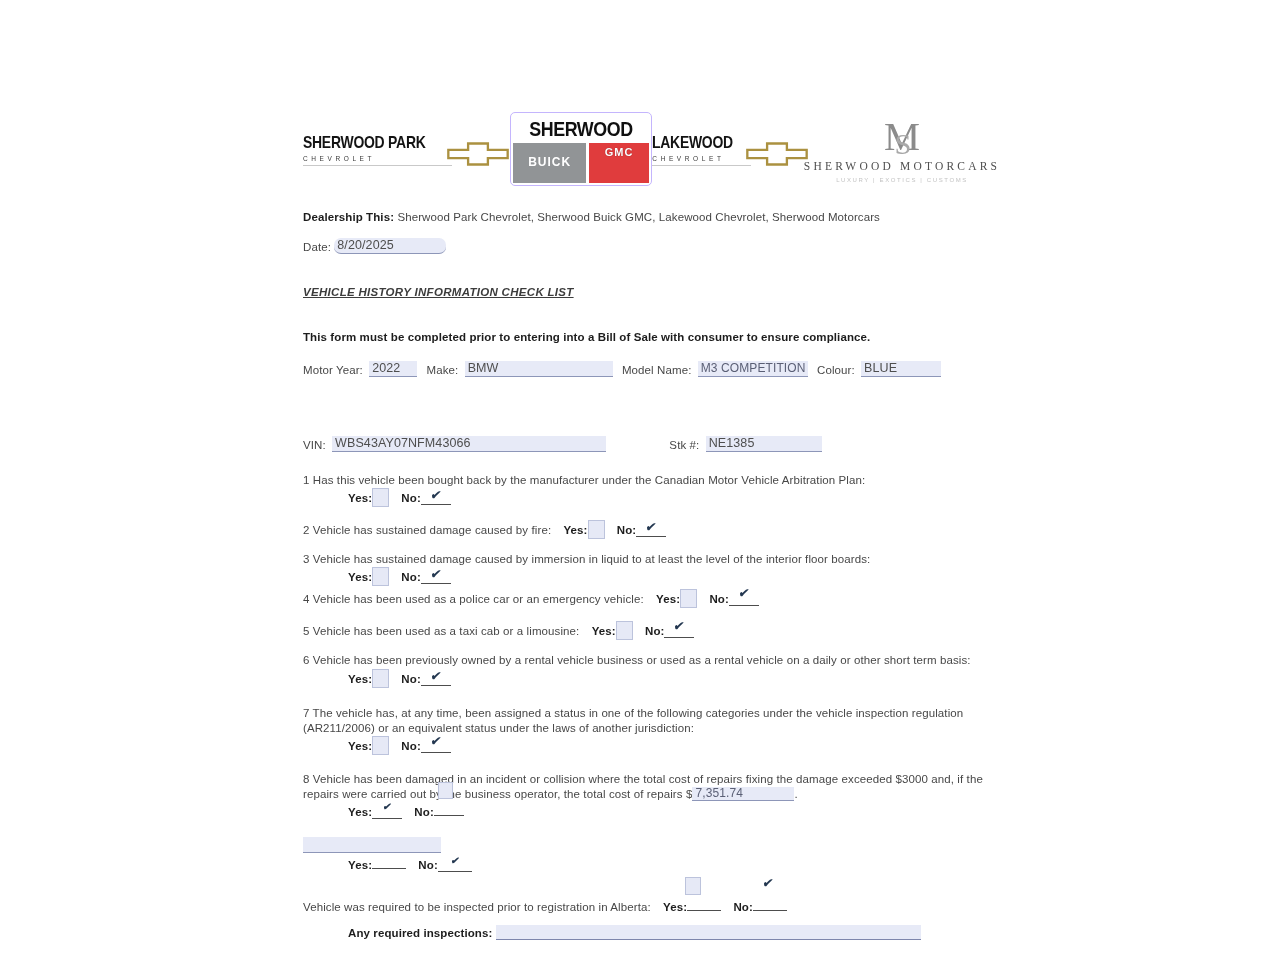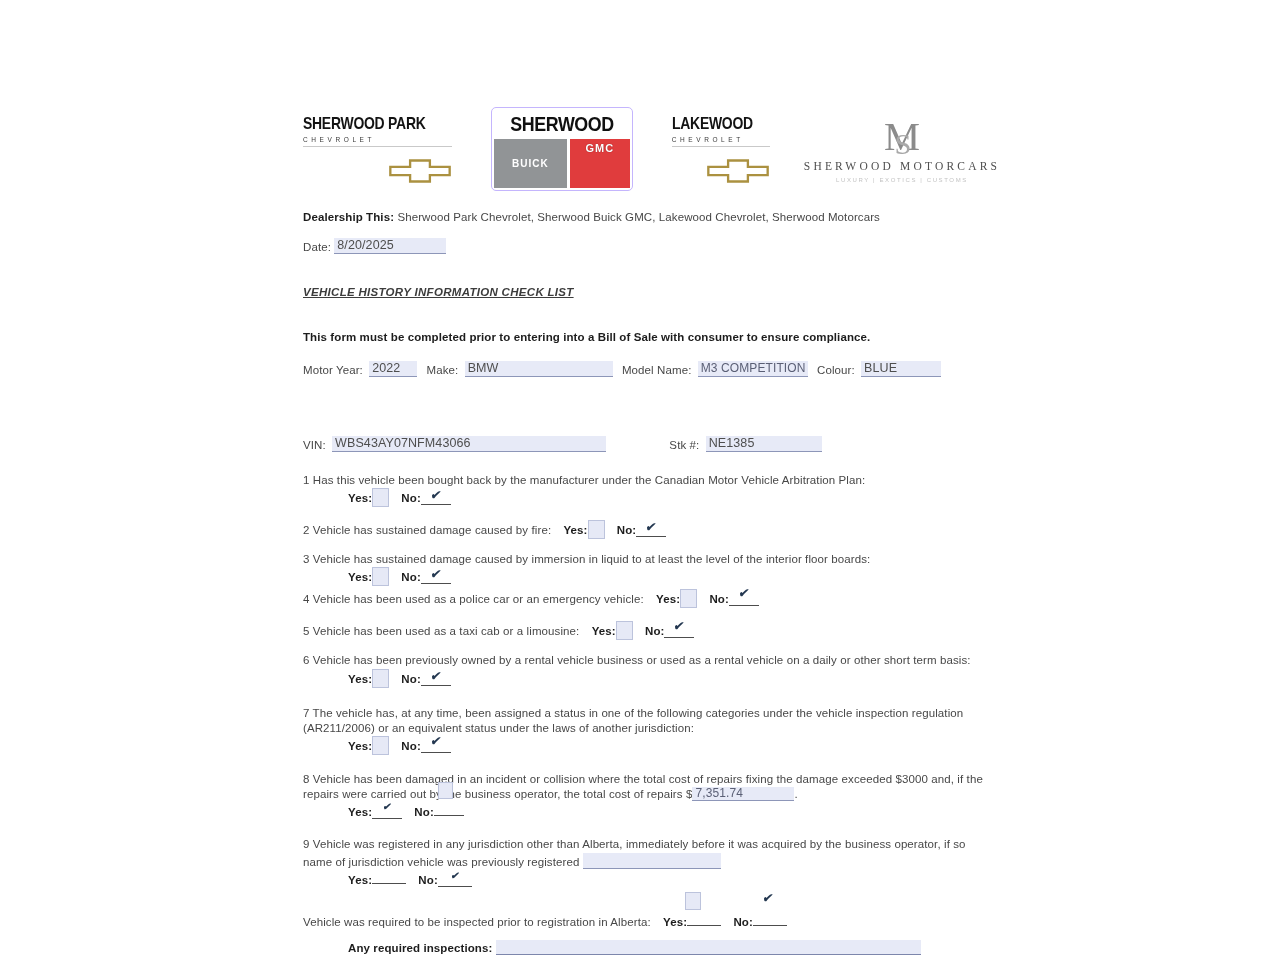--- a/index.html
+++ b/index.html
@@ -6,29 +6,29 @@
   body{
     width:1280px;height:960px;background:#ffffff;overflow:hidden;position:relative;
     font-family:"Liberation Sans", sans-serif;
   }
   .doc{
     position:absolute;left:303px;top:112px;width:692px;
     font-size:11.5px;color:#474747;letter-spacing:.1px;line-height:1.32;
   }
   
   .logo-row{display:flex;align-items:center;justify-content:space-between;height:74px;margin-bottom:24px;}
-  .logo{display:flex;align-items:flex-end;flex-direction:column;}
+  .logo{display:flex;align-items:center;}
   .chev-text{display:flex;flex-direction:column;}
   .chev-name{font-weight:bold;font-size:17px;color:#131313;transform:scaleX(.82);transform-origin:left;white-space:nowrap;letter-spacing:-.3px;}
   .chev-sub{font-size:6.5px;letter-spacing:3.6px;color:#3a3a3a;margin-top:1px;border-bottom:1px solid #c9c9c9;padding-bottom:1px;white-space:nowrap;}
   .bowtie{margin-left:-6px;margin-top:10px;}
   .sbg-box{border:1px solid #c4b5fd;border-radius:5px;background:#fff;padding:2px;width:136px;}
   .sbg-name{font-weight:bold;font-size:21px;color:#101010;text-align:center;transform:scaleX(.85);white-space:nowrap;letter-spacing:-.5px;}
   .sbg-row{display:flex;gap:3px;margin-top:1px;}
-  .sbg-buick{flex:1.2;background:#919496;color:#fff;font-weight:bold;font-size:10px;text-align:center;padding:18px 0;letter-spacing:1px;}
+  .sbg-buick{flex:1.2;background:#919496;color:#fff;font-weight:bold;font-size:12px;text-align:center;padding:12px 0;letter-spacing:1px;}
   .sbg-gmc{flex:1;background:#e03c3d;color:#fff;font-weight:bold;font-size:11px;text-align:center;padding:2px 0;letter-spacing:1px;text-shadow:0 0 1px #7d1416;}
   .mc{display:flex;flex-direction:column;align-items:center;width:186px;}
   .mc-name{font-family:"Liberation Serif", serif;font-size:11.5px;letter-spacing:3.2px;color:#4f4f4f;white-space:nowrap;}
   .mc-tag{font-size:6px;letter-spacing:1.6px;color:#c3c3c3;margin-top:3px;white-space:nowrap;}
   
   .dealer-line{margin-bottom:13px;}
   .blab{font-weight:bold;color:#1d1d1d;}
   .date-line{margin-bottom:30px;}
   
   .ffield{
@@ -116,21 +116,21 @@
     </div>
   </div>
 
   <div class="dealer-line">
     <span class="blab">Dealership This:</span>
     <span>Sherwood Park Chevrolet, Sherwood Buick GMC, Lakewood Chevrolet, Sherwood Motorcars</span>
   </div>
 
   <div class="date-line">
     <span>Date:</span>
-    <span class="ffield" style="width:106px;">8/20/2025</span>
+    <span class="ffield" style="width:106px;border-radius:7px;">8/20/2025</span>
   </div>
 
   <div class="title">VEHICLE HISTORY INFORMATION CHECK LIST</div>
   <div class="notice">This form must be completed prior to entering into a Bill of Sale with consumer to ensure compliance.</div>
 
   <div class="vrow">
     <span class="lab">Motor Year:</span>
     <span class="ffield" style="width:42px;">2022</span>
     <span class="lab" style="margin-left:6px;">Make:</span>
     <span class="ffield" style="width:142px;">BMW</span>
@@ -202,21 +202,20 @@
       <span>8 Vehicle has been damaged in an incident or collision where the total cost of repairs fixing the damage exceeded $3000 and, if the repairs were carried out by the business operator, the total cost of repairs $</span><span class="ffield small-val" style="width:96px;height:13px;line-height:13px;">7,351.74</span><span>.</span>
     </div>
     <div class="yn">
       <span class="ynlab">Yes:</span><span class="uline"><span class="check sm" style="top:-6px;">✔</span></span>
       <span class="ynlab ml">No:</span><span class="uline"><span class="cbox floatbox" style="width:15px;height:17px;"></span></span>
     </div>
   </div>
 
   <div class="q" style="margin-bottom:16px;">
     <div class="qtext">
-      <span>9 Vehicle was registered in any jurisdiction other than Alberta, immediately before it was acquired by the business operator, if so name of jurisdiction vehicle was previously registered</span>
       <span class="ffield" style="width:132px;"></span>
     </div>
     <div class="yn">
       <span class="ynlab">Yes:</span><span class="uline w34"></span>
       <span class="ynlab ml">No:</span><span class="uline w34"><span class="check sm">✔</span></span>
     </div>
   </div>
 
   <div class="bot-row" style="margin-bottom:10px;margin-top:24px;">
     <span>Vehicle was required to be inspected prior to registration in Alberta:</span>

